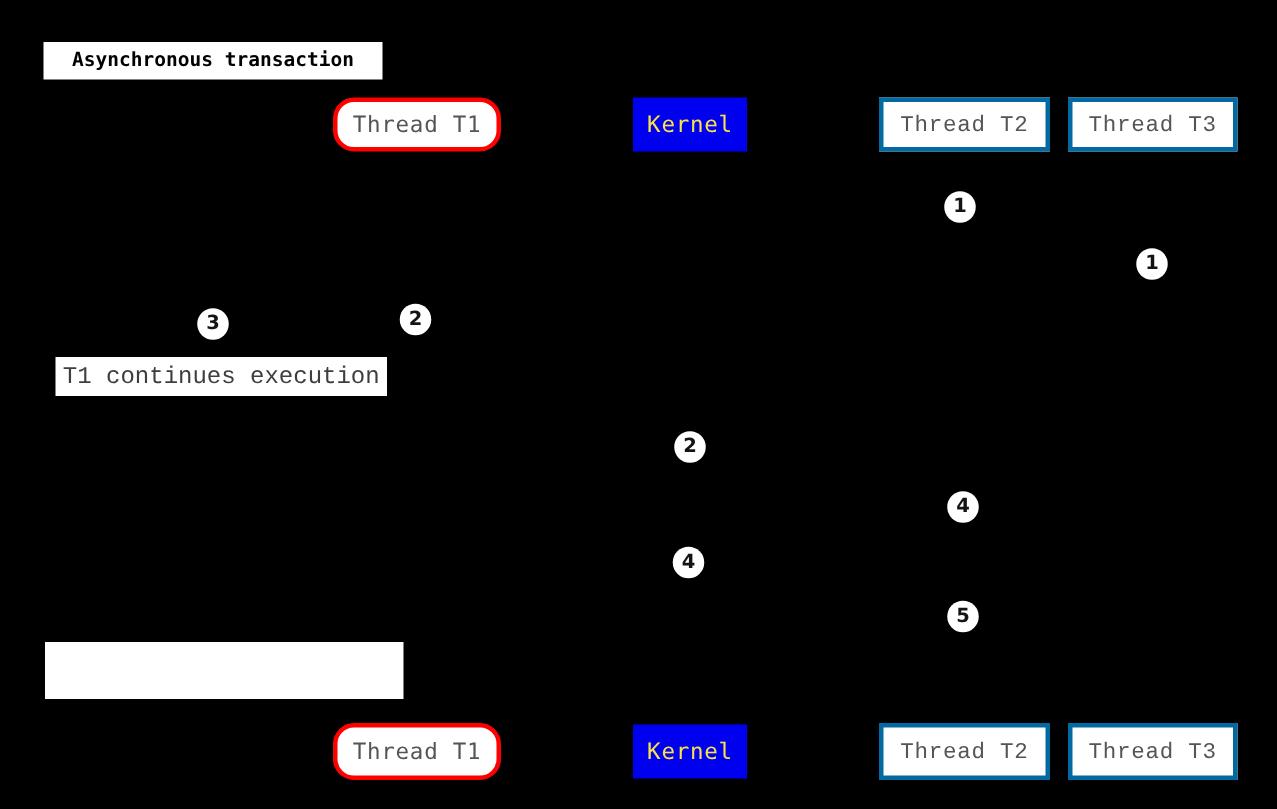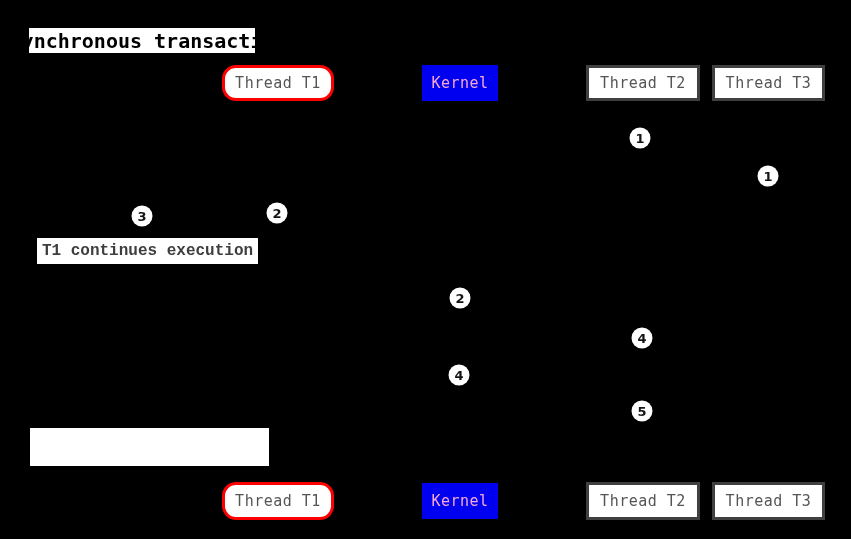--- a/index.html
+++ b/index.html
@@ -18,44 +18,44 @@
   .title-box {
     position: absolute;
     left: 29px;
     top: 28px;
     width: 226px;
     height: 25px;
     background: #ffffff;
     color: #000000;
     font-family: "DejaVu Sans Mono", monospace;
     font-weight: bold;
-    font-size: 20px;
+    font-size: 13px;
     display: flex;
     align-items: center;
     justify-content: center;
     white-space: nowrap;
   }
   .actor {
     position: absolute;
     box-sizing: border-box;
     background: #ffffff;
     color: #555555;
     font-family: "DejaVu Sans Mono", monospace;
     font-size: 15px;
     letter-spacing: 0.5px;
     display: flex;
     align-items: center;
     justify-content: center;
     white-space: nowrap;
   }
   .actor.accent-red { border: 3px solid #ff0000; }
-  .actor.accent-blue { border: 3px solid #404040; }
+  .actor.accent-blue { border: 3px solid #0369a1; font-family: Liberation Mono, monospace; }
   .actor.kernel {
     background: #0000f0;
-    color: #f9a8d4;
+    color: #fde047;
     border: none;
   }
   
   .col-t1 { left: 222px; width: 112px; border-radius: 14px; }
   .col-kernel { left: 422px; width: 76px; }
   .col-t2 { left: 586px; width: 114px; }
   .col-t3 { left: 712px; width: 113px; }
   .row-top { top: 65px; height: 36px; }
   .row-bottom { top: 482px; height: 38px; }
   .row-bottom.kernel { top: 483px; height: 36px; }
@@ -69,21 +69,20 @@
   .note {
     position: absolute;
     background: #ffffff;
     color: #3e3e3e;
     font-family: "Liberation Mono", monospace;
     font-size: 16px;
     display: flex;
     align-items: center;
     justify-content: center;
     white-space: nowrap;
-    font-weight: bold;
   }
   .note.note-t1 { left: 37px; top: 238px; width: 221px; height: 26px; }
   .note.note-empty { left: 30px; top: 428px; width: 239px; height: 38px; }
   .badge {
     position: absolute;
     width: 21px;
     height: 21px;
     border-radius: 50%;
     background: #ffffff;
     color: #141414;

